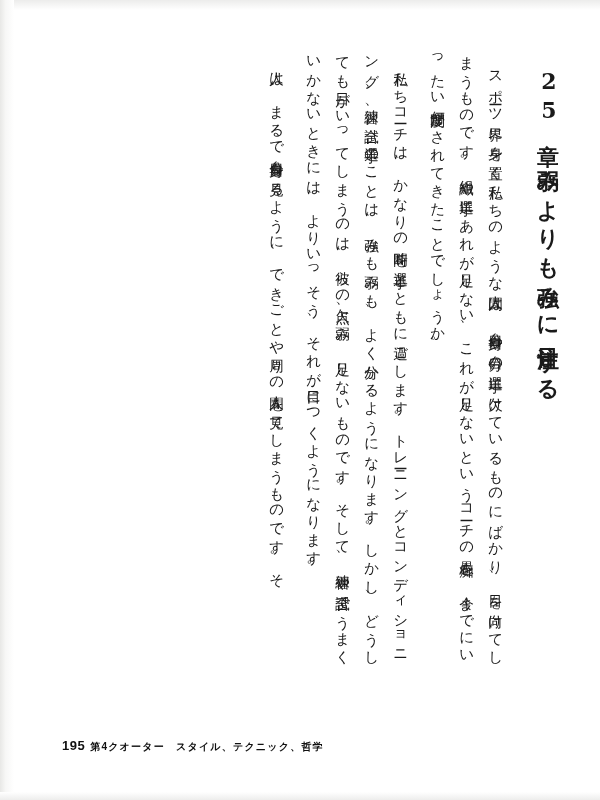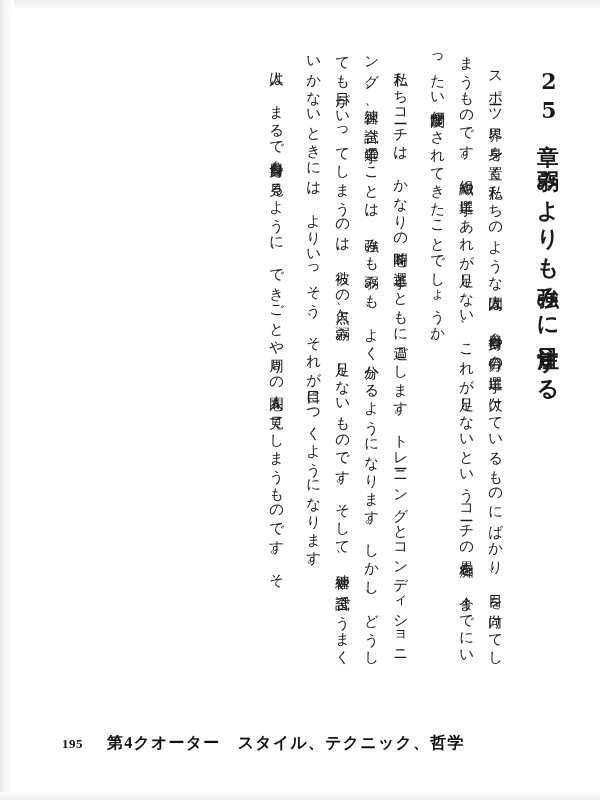--- a/index.html
+++ b/index.html
@@ -84,31 +84,31 @@
     text-indent: 1em;
     height: 612px;
   }
 
   #footer {
     position: absolute;
     left: 62px;
     bottom: 46px;
     display: flex;
     align-items: baseline;
-    gap: 24px;
-    font-family: Liberation Serif, serif;
+    gap: 5px;
+    font-family: Liberation Sans, sans-serif;
   }
   #page-number {
     font-size: 13px;
     font-weight: bold;
     color: #111111;
     letter-spacing: 0.5px;
   }
   #running-head {
-    font-size: 16px;
+    font-size: 10px;
     font-weight: bold;
     color: #111111;
     letter-spacing: 1.2px;
   }
 </style>
 </head>
 <body>
 
 <div id="page">
 

